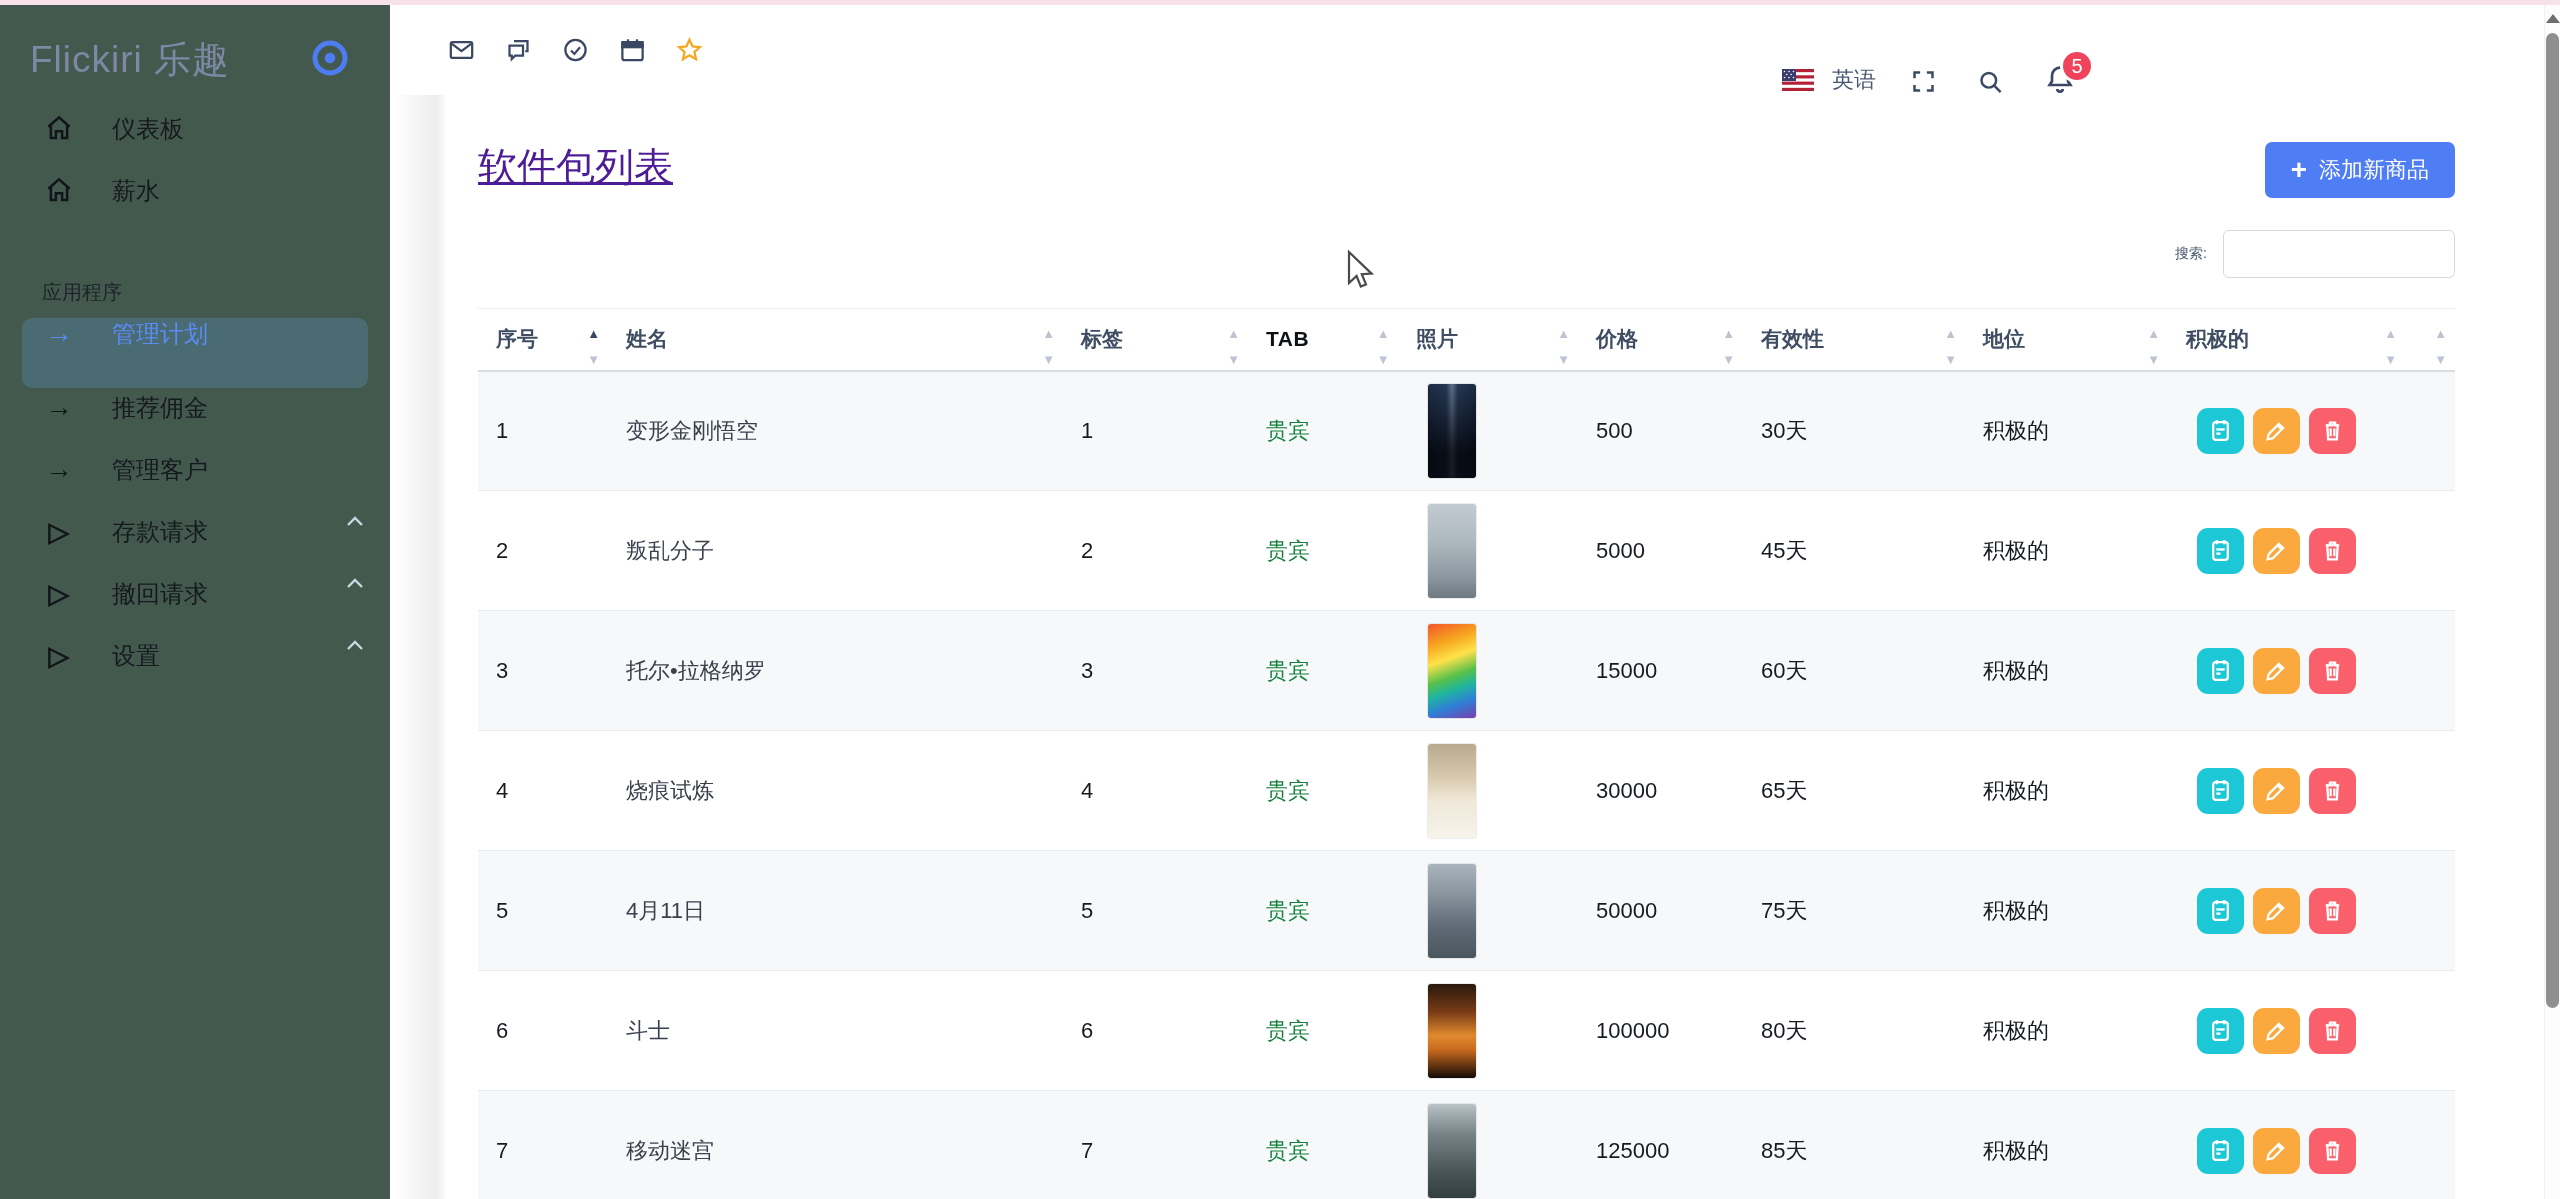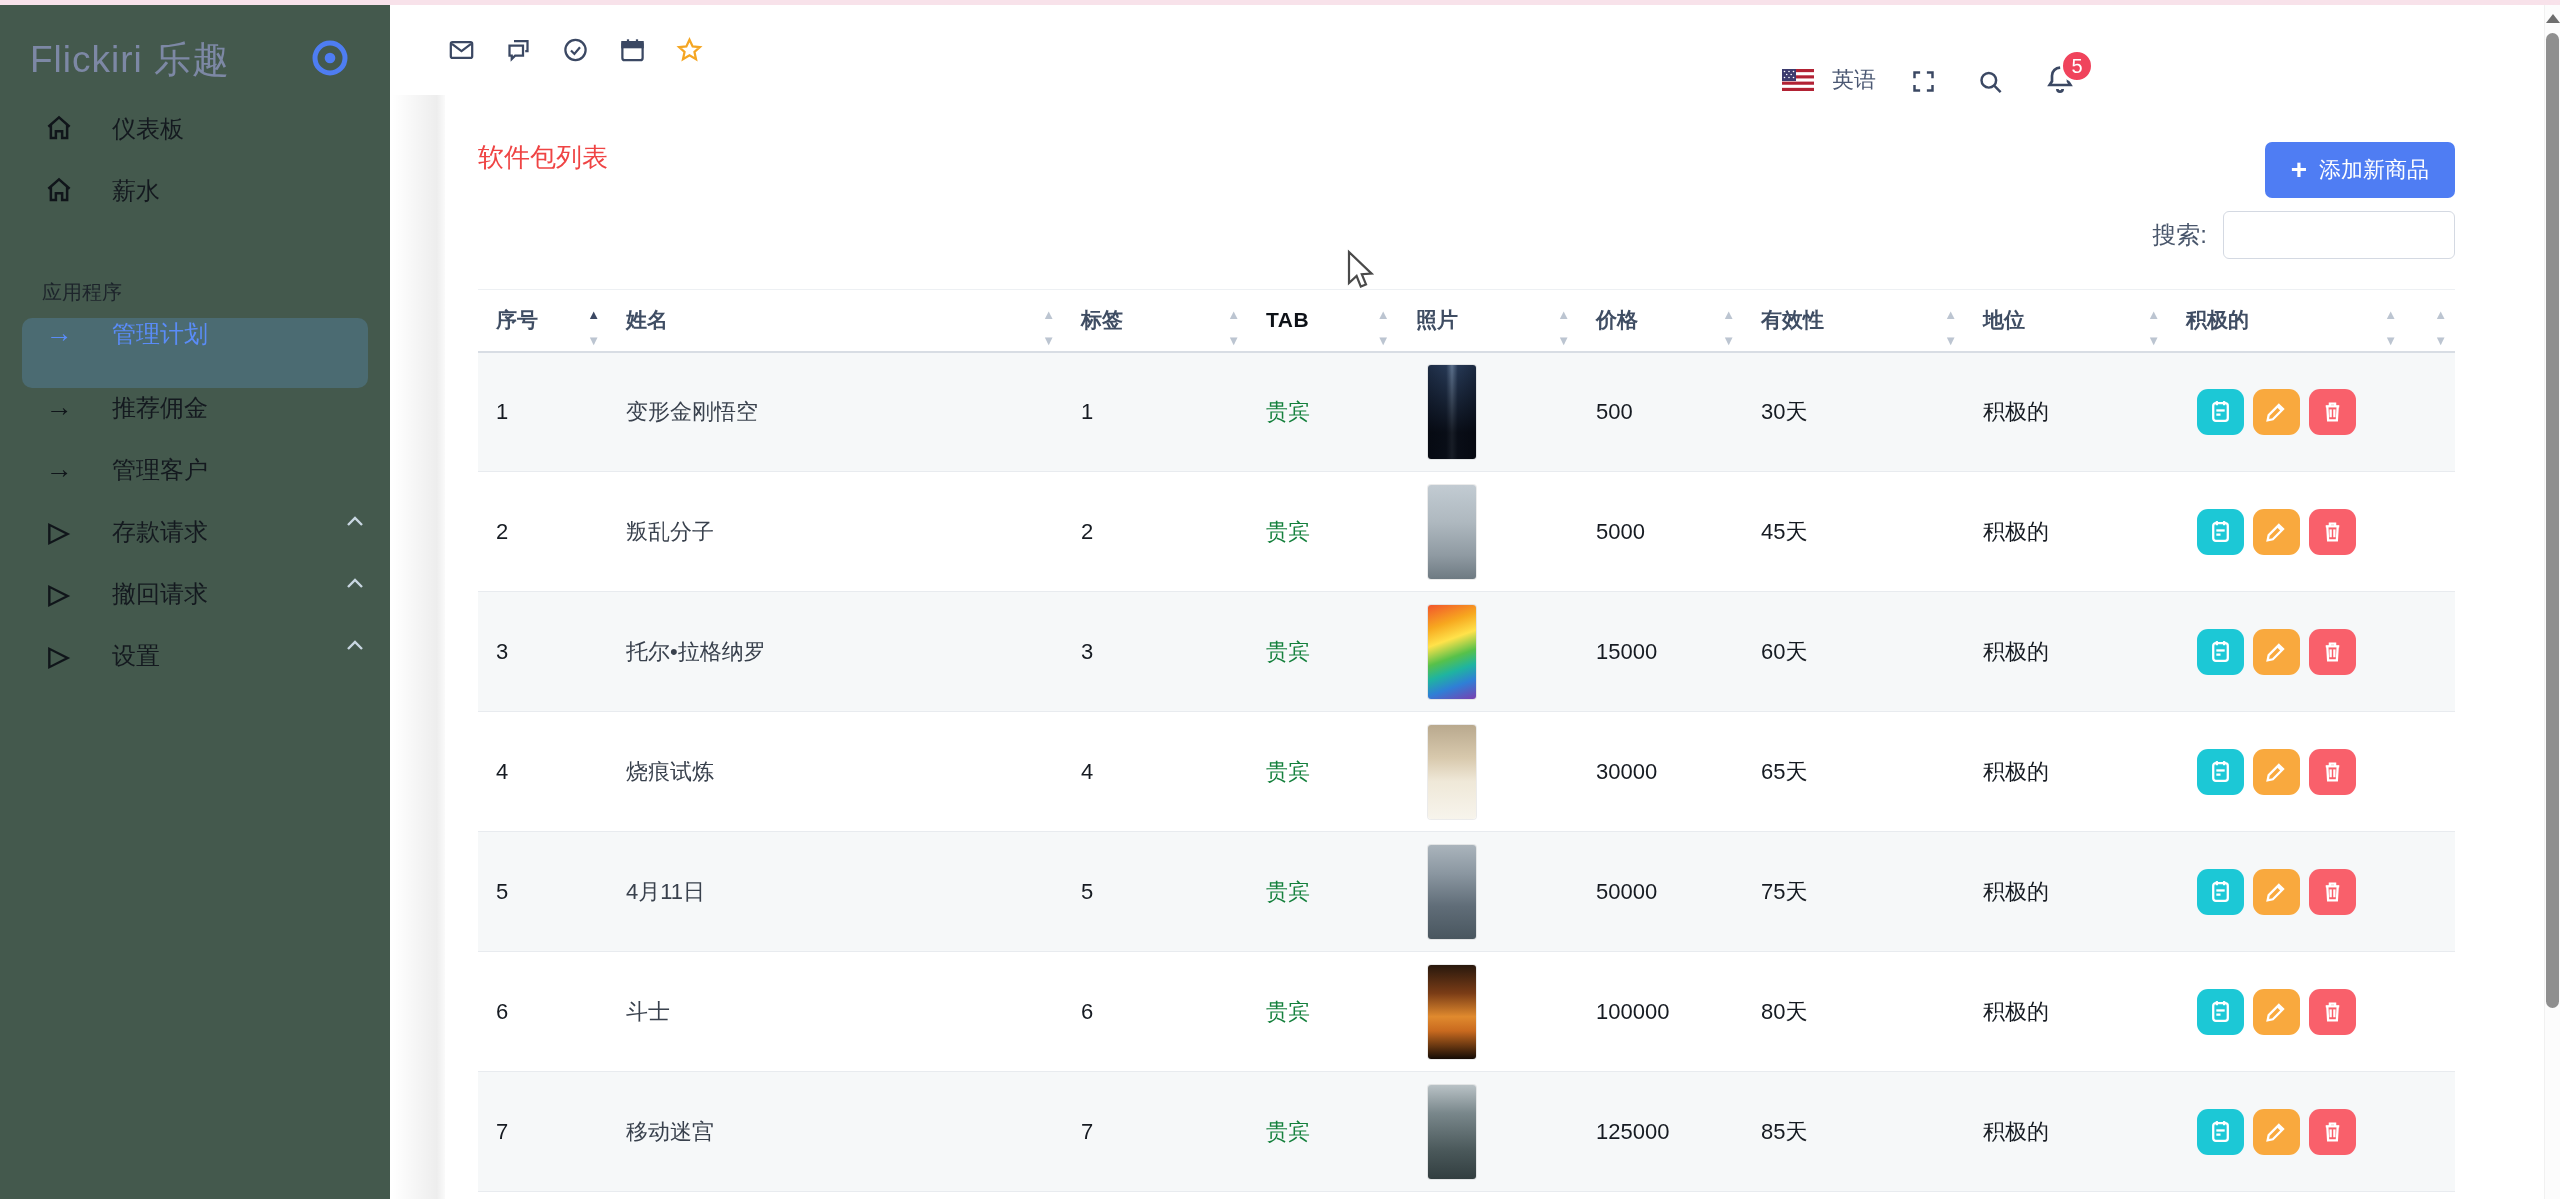--- a/index.html
+++ b/index.html
@@ -28,28 +28,28 @@
   .tb-icon { width:27px; height:27px; display:inline-flex; align-items:center; justify-content:center; cursor:pointer; }
   .tb-right { position:absolute; left:1392px; top:0; height:90px; display:flex; align-items:flex-end; }
   .lang-label { font-size:22px; color:#4b5873; margin:0 34px 0 18px; cursor:pointer; }
   .gap36 { margin-right:40px; }
   .bell-wrap { position:relative; display:inline-flex; }
   .badge { position:absolute; top:-14px; left:16px; min-width:34px; height:34px; border-radius:17px; background:#f0435c; color:#fff; font-size:20px; display:flex; align-items:center; justify-content:center; border:3px solid #fff; padding:0 6px; }
 
   
   .content-shadow { position:absolute; left:392px; top:95px; bottom:0; width:56px; background:linear-gradient(90deg, rgba(0,0,0,0) 0%, rgba(0,0,0,0.07) 80%, rgba(0,0,0,0) 100%); z-index:4; }
   .content { position:absolute; left:445px; top:95px; right:16px; bottom:0; background:#fff; padding:45px 89px 0 33px; z-index:6; }
-  .page-title { font-size:26px; color:#ef4444; font-weight:400; }
+  .page-title { font-size:39px; color:#4c1d95; font-weight:400;text-decoration:underline; }
   .export-group { display:inline-flex; margin-top:24px; background:#44566c; border-radius:7px; overflow:hidden; }
   .export-btn { background:transparent; border:none; border-right:1px solid rgba(255,255,255,0.28); color:#fff; font-size:21px; padding:0 30px; height:43px; min-width:116px; cursor:pointer; font-family:inherit; }
   .export-btn:last-child { border-right:none; }
   .add-btn { position:absolute; top:47px; right:89px; height:56px; background:#4f7df3; color:#fff; border:none; border-radius:7px; font-size:22px; padding:0 26px; cursor:pointer; display:inline-flex; align-items:center; gap:12px; font-family:inherit; }
   .add-btn .plus { font-size:28px; font-weight:bold; line-height:1; }
   .search-row { display:flex; justify-content:flex-end; align-items:center; margin-top:36px; gap:16px; }
-  .search-label { font-size:24px; color:#49566b; }
+  .search-label { font-size:14px; color:#49566b; }
   .search-input { width:232px; height:48px; border:1px solid #d4d9e2; border-radius:6px; outline:none; font-size:20px; padding:0 12px; }
 
   
   table.pkg { width:100%; border-collapse:collapse; table-layout:fixed; margin-top:30px; }
   th { position:relative; height:62px; text-align:left; padding-left:18px; font-size:21px; color:#3f4d63; font-weight:700; border-top:1px solid #edf0f3; border-bottom:2px solid #d8dde4; }
   th.tab-col { color:#0d1117; font-weight:800; letter-spacing:0.5px; }
   th .caret { position:absolute; right:8px; font-size:13px; color:#bcc5d1; line-height:1; cursor:pointer; }
   th .caret.up { top:18px; }
   th .caret.down { top:44px; }
   th .caret.on { color:#3b4863; }

